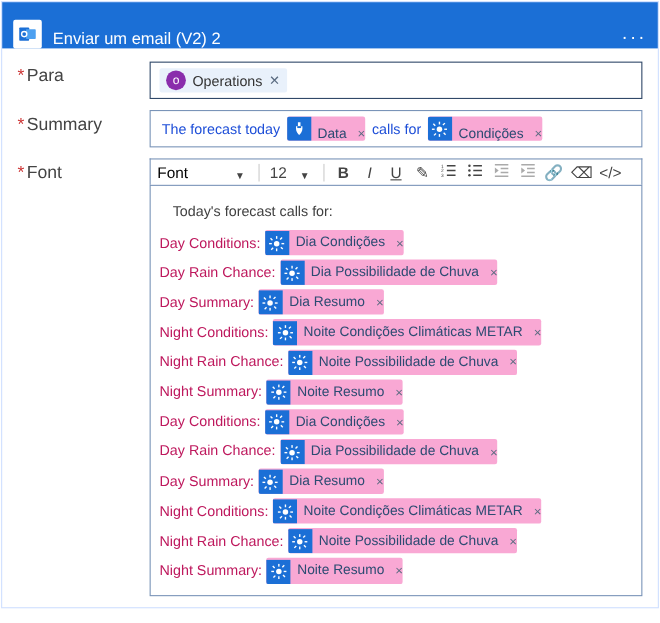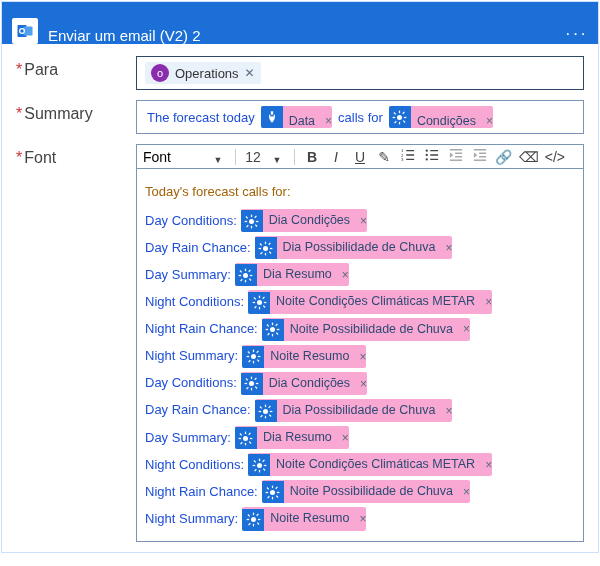--- a/index.html
+++ b/index.html
@@ -25,22 +25,22 @@
   .tok .ti.pointer svg{width:14px;height:14px}
   .tok .ti.gear svg{width:15px;height:15px}
   .tok .tl{padding-right:4px}
   .toolbar{border:1px solid #7a94b8;border-bottom:none;padding:3px 6px;display:flex;align-items:flex-end;gap:6px;color:#444}
   .toolbar .sep{width:1px;height:16px;background:#ccc;margin:0 2px}
   .tbtn{cursor:pointer;min-width:18px;text-align:center;font-size:14px}
   .fontbox{border:none;font-size:14px;width:60px;background:transparent}
   .dd{font-size:9px}
   .editor{border:1px solid #7a94b8;padding:8px;font-size:13px;line-height:1.85;min-height:360px}
   .editor .line{display:flex;flex-wrap:wrap;align-items:center}
-  .editor .line .lab{margin-right:2px;color:#1d4ed8}
-  .editor .hdrline{color:#a16207;margin:3px 0}
+  .editor .line .lab{margin-right:2px;color:#be185d}
+  .editor .hdrline{color:#404040;margin:3px 12px}
 </style>
 </head>
 <body>
 
 <div class="card">
   <div class="hdr">
     <div class="hdr-icon">
       <svg width="18" height="18" viewBox="0 0 24 24" fill="none">
           <rect x="2" y="4" width="12" height="16" rx="1" fill="#1b6fd6"></rect>
           <rect x="10" y="6" width="12" height="12" rx="1" fill="#4da0f0"></rect>

